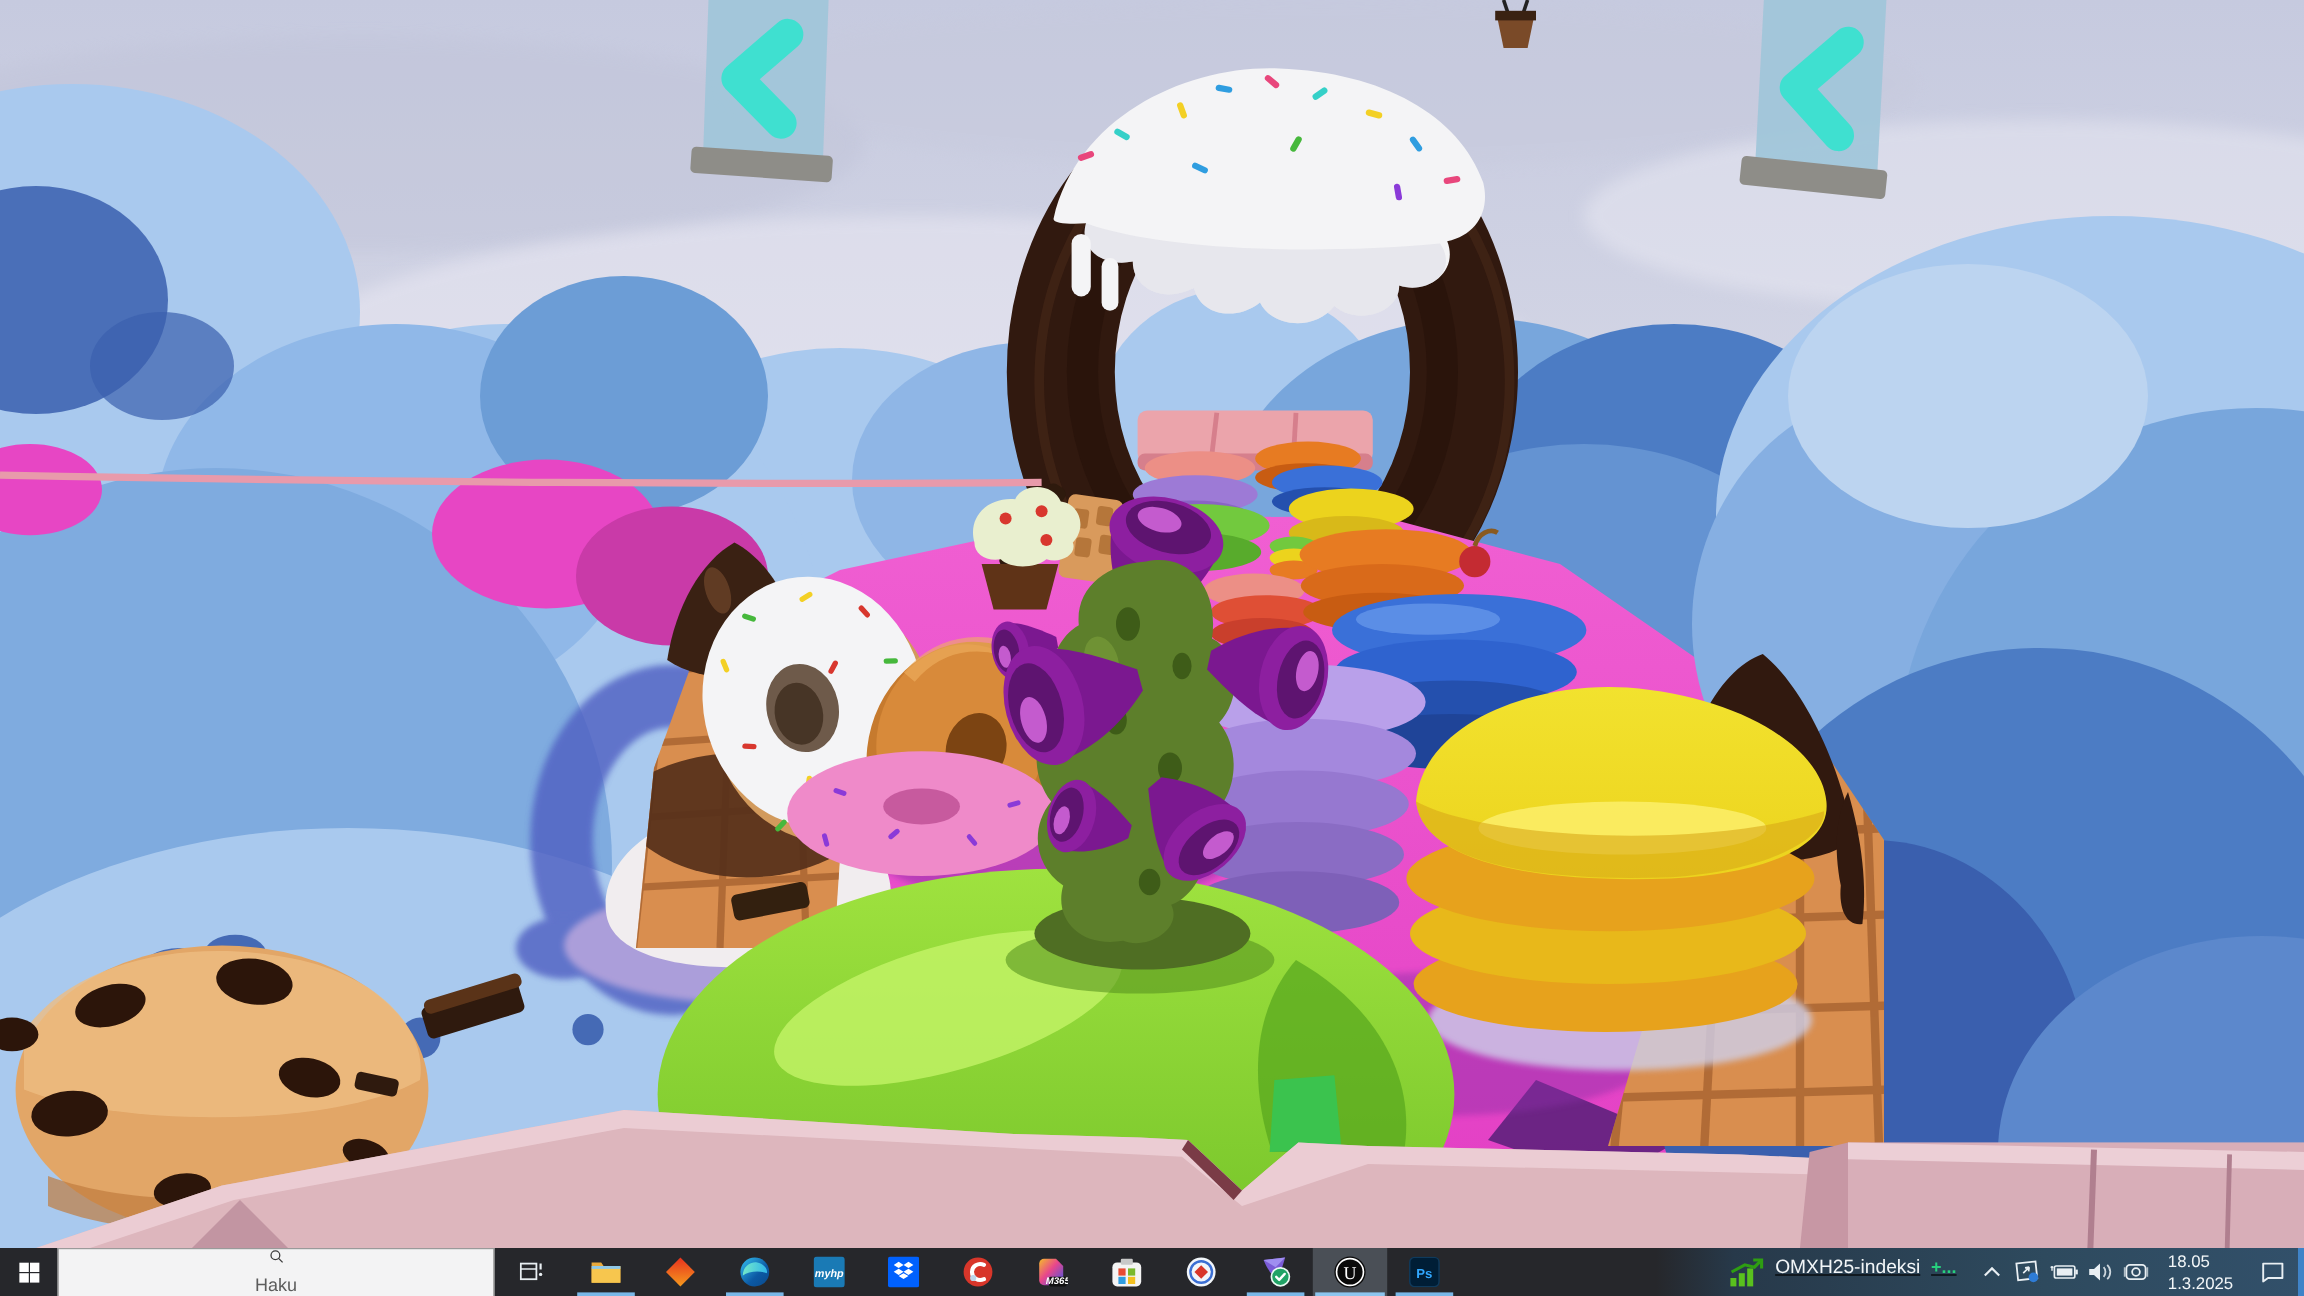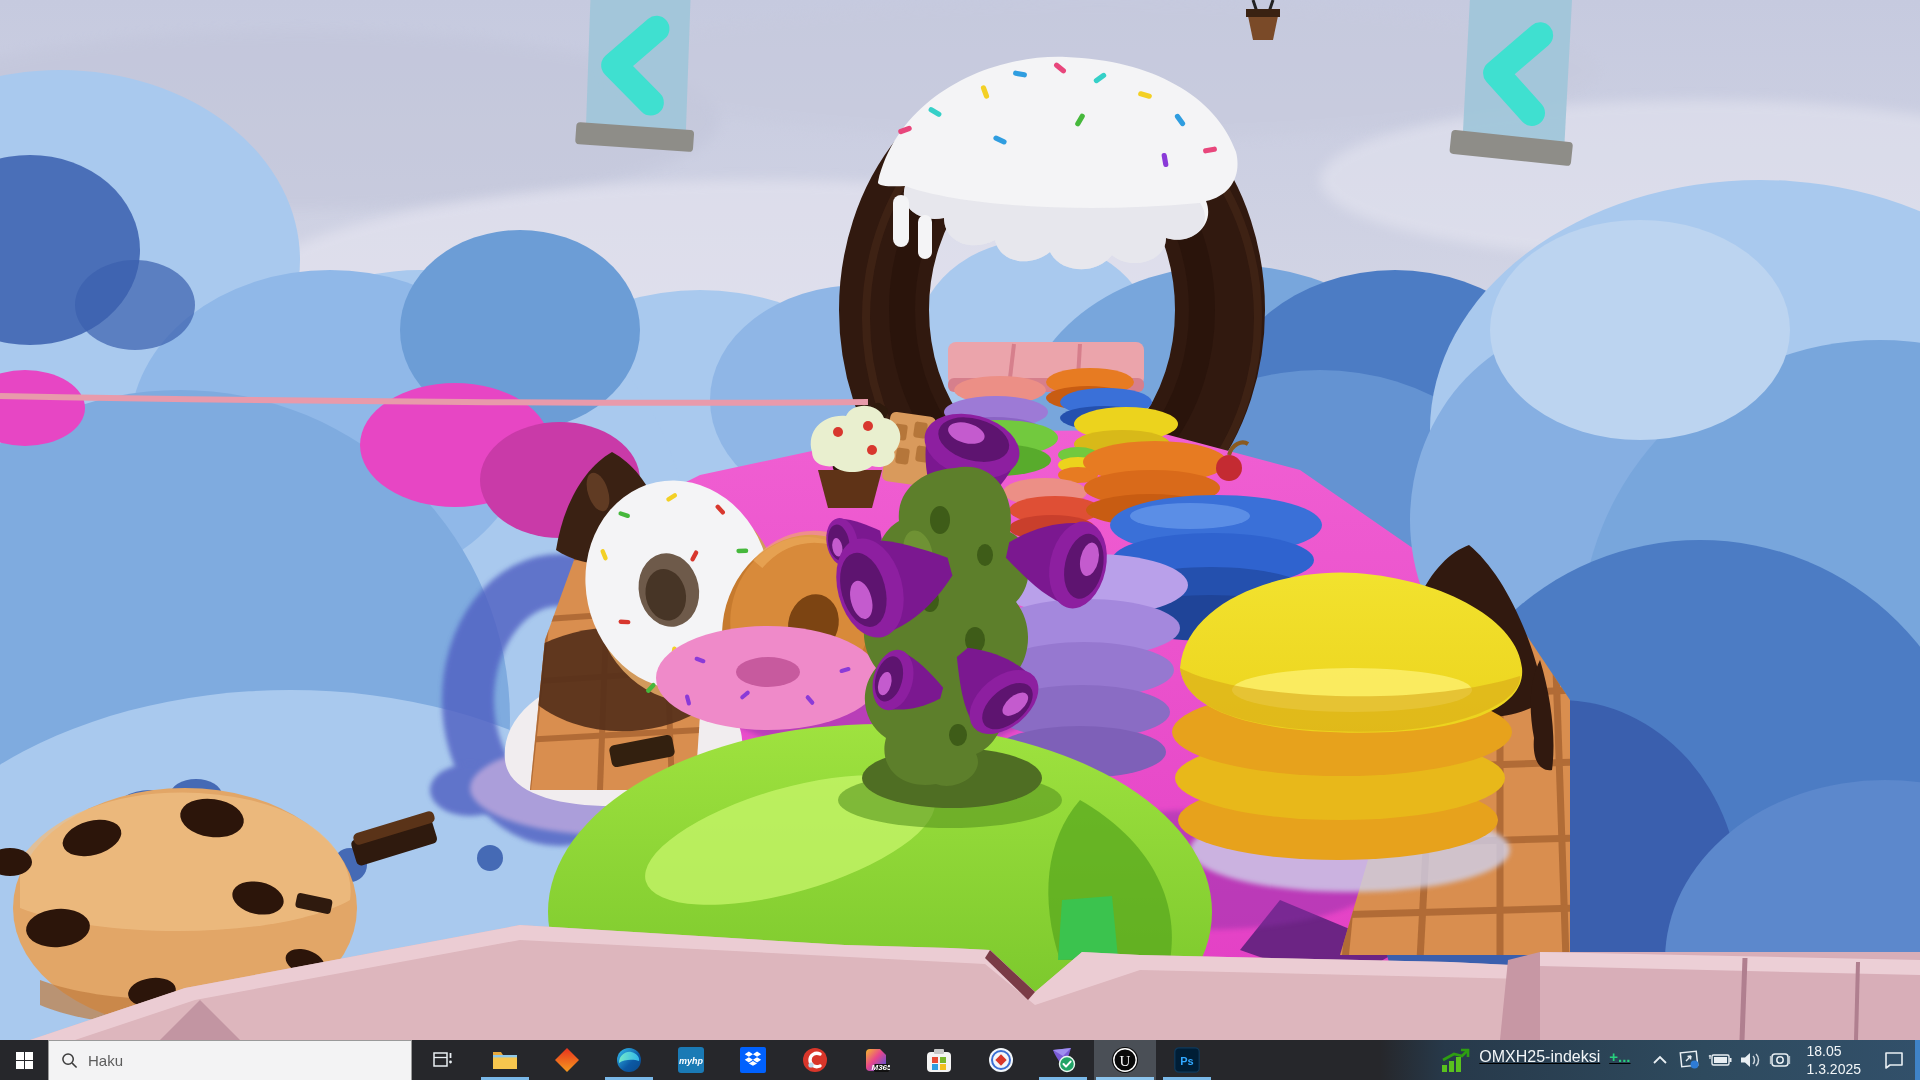--- a/index.html
+++ b/index.html
@@ -10,21 +10,21 @@
   .viewport svg{display:block;width:100%;height:100%;}
   
   .taskbar{position:absolute;left:0;bottom:0;width:1920px;height:40px;
            background:var(--tb-bg,#26272b);display:flex;align-items:stretch;z-index:50;}
   .tb-right-tint{position:absolute;right:0;top:0;height:40px;width:540px;
            background:linear-gradient(90deg,rgba(38,39,43,0),#27394a 12%,#2e4a5e 60%,#32506a 100%);pointer-events:none;}
   .tbtn{position:relative;display:flex;align-items:center;justify-content:center;
         border:none;background:transparent;padding:0;margin:0;height:40px;cursor:pointer;}
   .start{width:48px;}
   .search{width:364px;background:var(--search-bg,#f3f3f4);border:1px solid #9a9a9a;border-bottom:none;
-          display:flex;align-items:center;gap:10px;padding:0 12px;box-sizing:border-box;}
+          display:flex;align-items:center;gap:10px;padding:0 12px;box-sizing:border-box;flex-direction:column;}
   .search .ph{color:var(--search-fg,#5c5c5c);font-size:15px;}
   .taskview{width:62px;}
   .pins{display:flex;align-items:flex-start;}
   .slot{width:62px;position:relative;}
   .slot.running::after{content:"";position:absolute;left:7px;right:7px;bottom:0;height:3px;
         background:var(--underline,#79b8e8);}
   .slot.active{background:var(--active-slot,#4a4f56);}
   .slot.active::after{left:2px;right:2px;background:#8cc5ee;}
   .right-group{margin-left:auto;display:flex;align-items:center;position:relative;z-index:2;}
   .ticker{display:flex;align-items:flex-start;gap:9px;padding:16px 14px 0 6px;height:40px;cursor:pointer;text-decoration:underline;}

